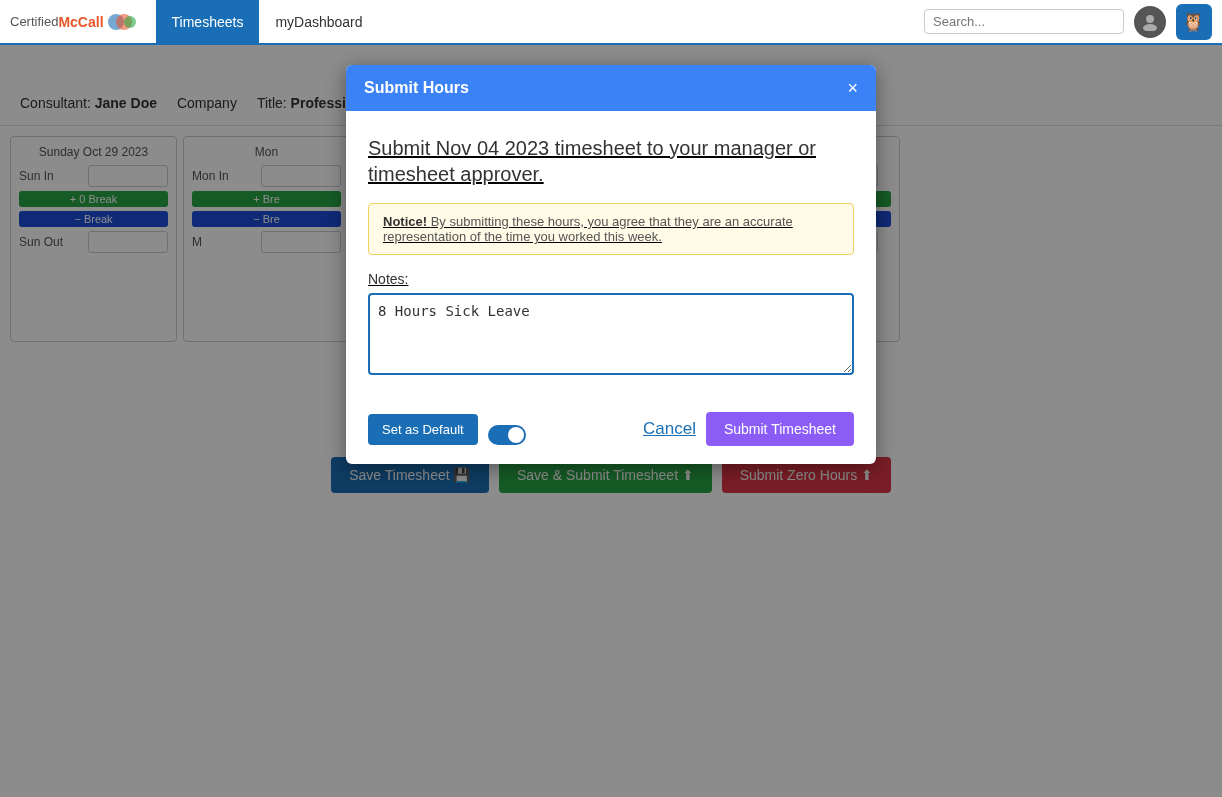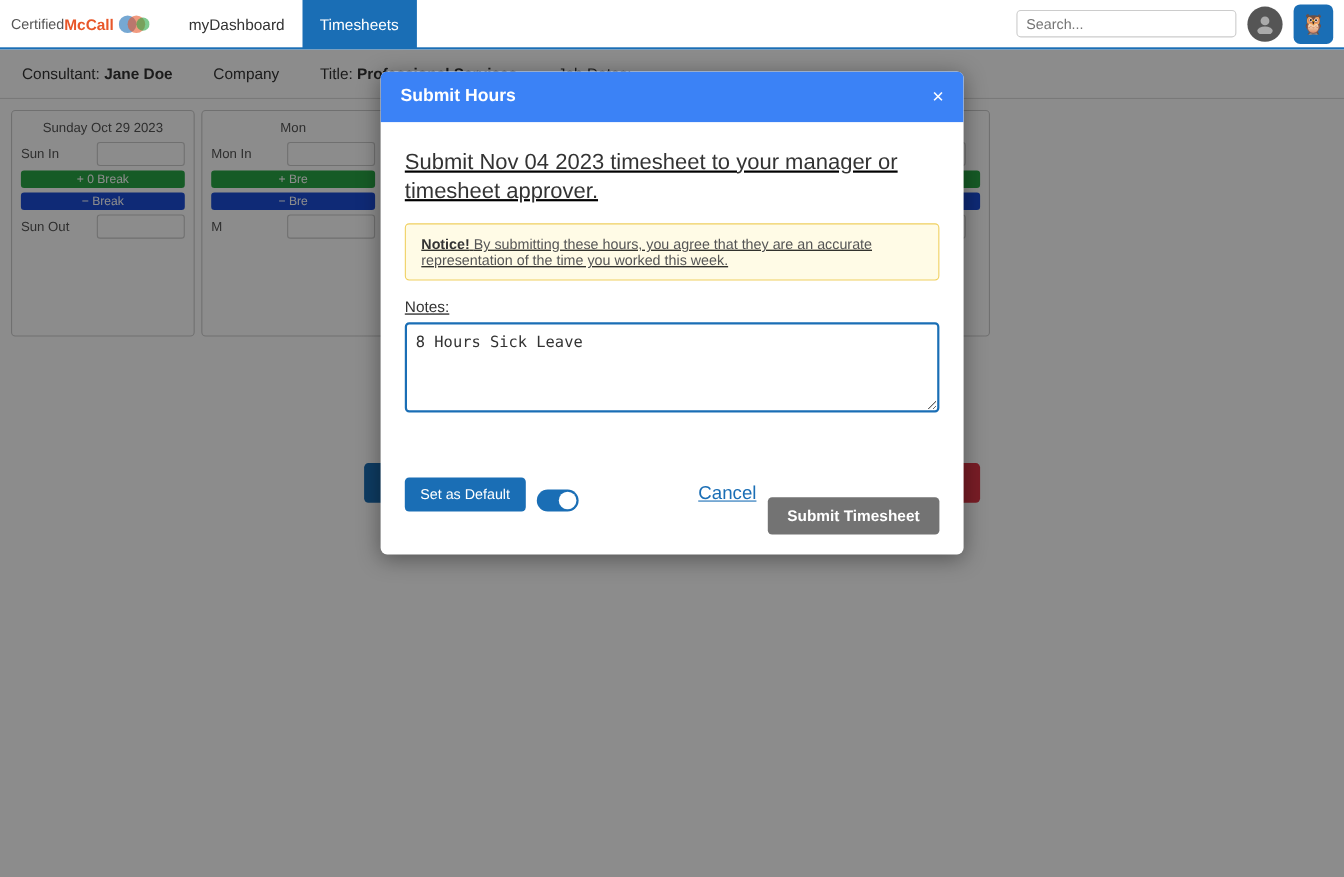--- a/index.html
+++ b/index.html
@@ -113,24 +113,25 @@
       align-items: flex-start;
       justify-content: center;
       padding-top: 20px;
     }
 
     
     .ts-header {
       padding: 14px 20px;
       display: flex;
       align-items: center;
-      gap: 37px;
+      gap: 20px;
       border-bottom: 1px solid #ddd;
       font-size: 14px;
       color: #333;
+      margin-top: 36px;
     }
     .ts-header strong { font-weight: bold; }
 
     
     .ts-grid {
       display: flex;
       gap: 0;
       padding: 10px 10px;
       overflow-x: auto;
     }
@@ -368,54 +369,53 @@
     }
     .btn-cancel {
       background: none;
       border: none;
       color: #1a6eb5;
       font-size: 17px;
       cursor: pointer;
       text-decoration: underline;
     }
     .btn-submit-ts {
-      background: #737373;
+      background: #8b5cf6;
       color: #fff;
       border: none;
       border-radius: 4px;
       padding: 9px 18px;
       font-size: 14px;
       cursor: pointer;
-      font-weight: bold;
-      margin-top: 40px;
+      font-weight: normal;
     }
 
     
     .sat-col { min-width: 180px; }
   </style>
 </head>
 <body>
 
 <div class="top-nav">
   <div class="nav-logo">
     <span class="nav-logo-certified">Certified</span>
     <span class="nav-logo-mccall">McCall</span>
     <div class="nav-logo-icons">
       <svg width="28" height="20" viewBox="0 0 28 20">
         <circle cx="8" cy="10" r="8" fill="#1a6eb5" opacity="0.6"></circle>
         <circle cx="16" cy="10" r="8" fill="#e8572a" opacity="0.6"></circle>
         <circle cx="22" cy="10" r="6" fill="#28a745" opacity="0.6"></circle>
       </svg>
     </div>
   </div>
+  <a class="nav-item active">
+    <span>Timesheets</span>
+  </a>
   <a class="nav-item">
     <span>myDashboard</span>
-  </a>
-  <a class="nav-item active">
-    <span>Timesheets</span>
   </a>
   <div class="nav-right">
     <input class="nav-search" type="text" placeholder="Search..." style="">
     <div class="nav-avatar">
       <svg width="18" height="18" viewBox="0 0 18 18">
         <circle cx="9" cy="6" r="4" fill="#aaa"></circle>
         <ellipse cx="9" cy="15" rx="7" ry="4" fill="#aaa"></ellipse>
       </svg>
     </div>
     <div class="nav-owl">

